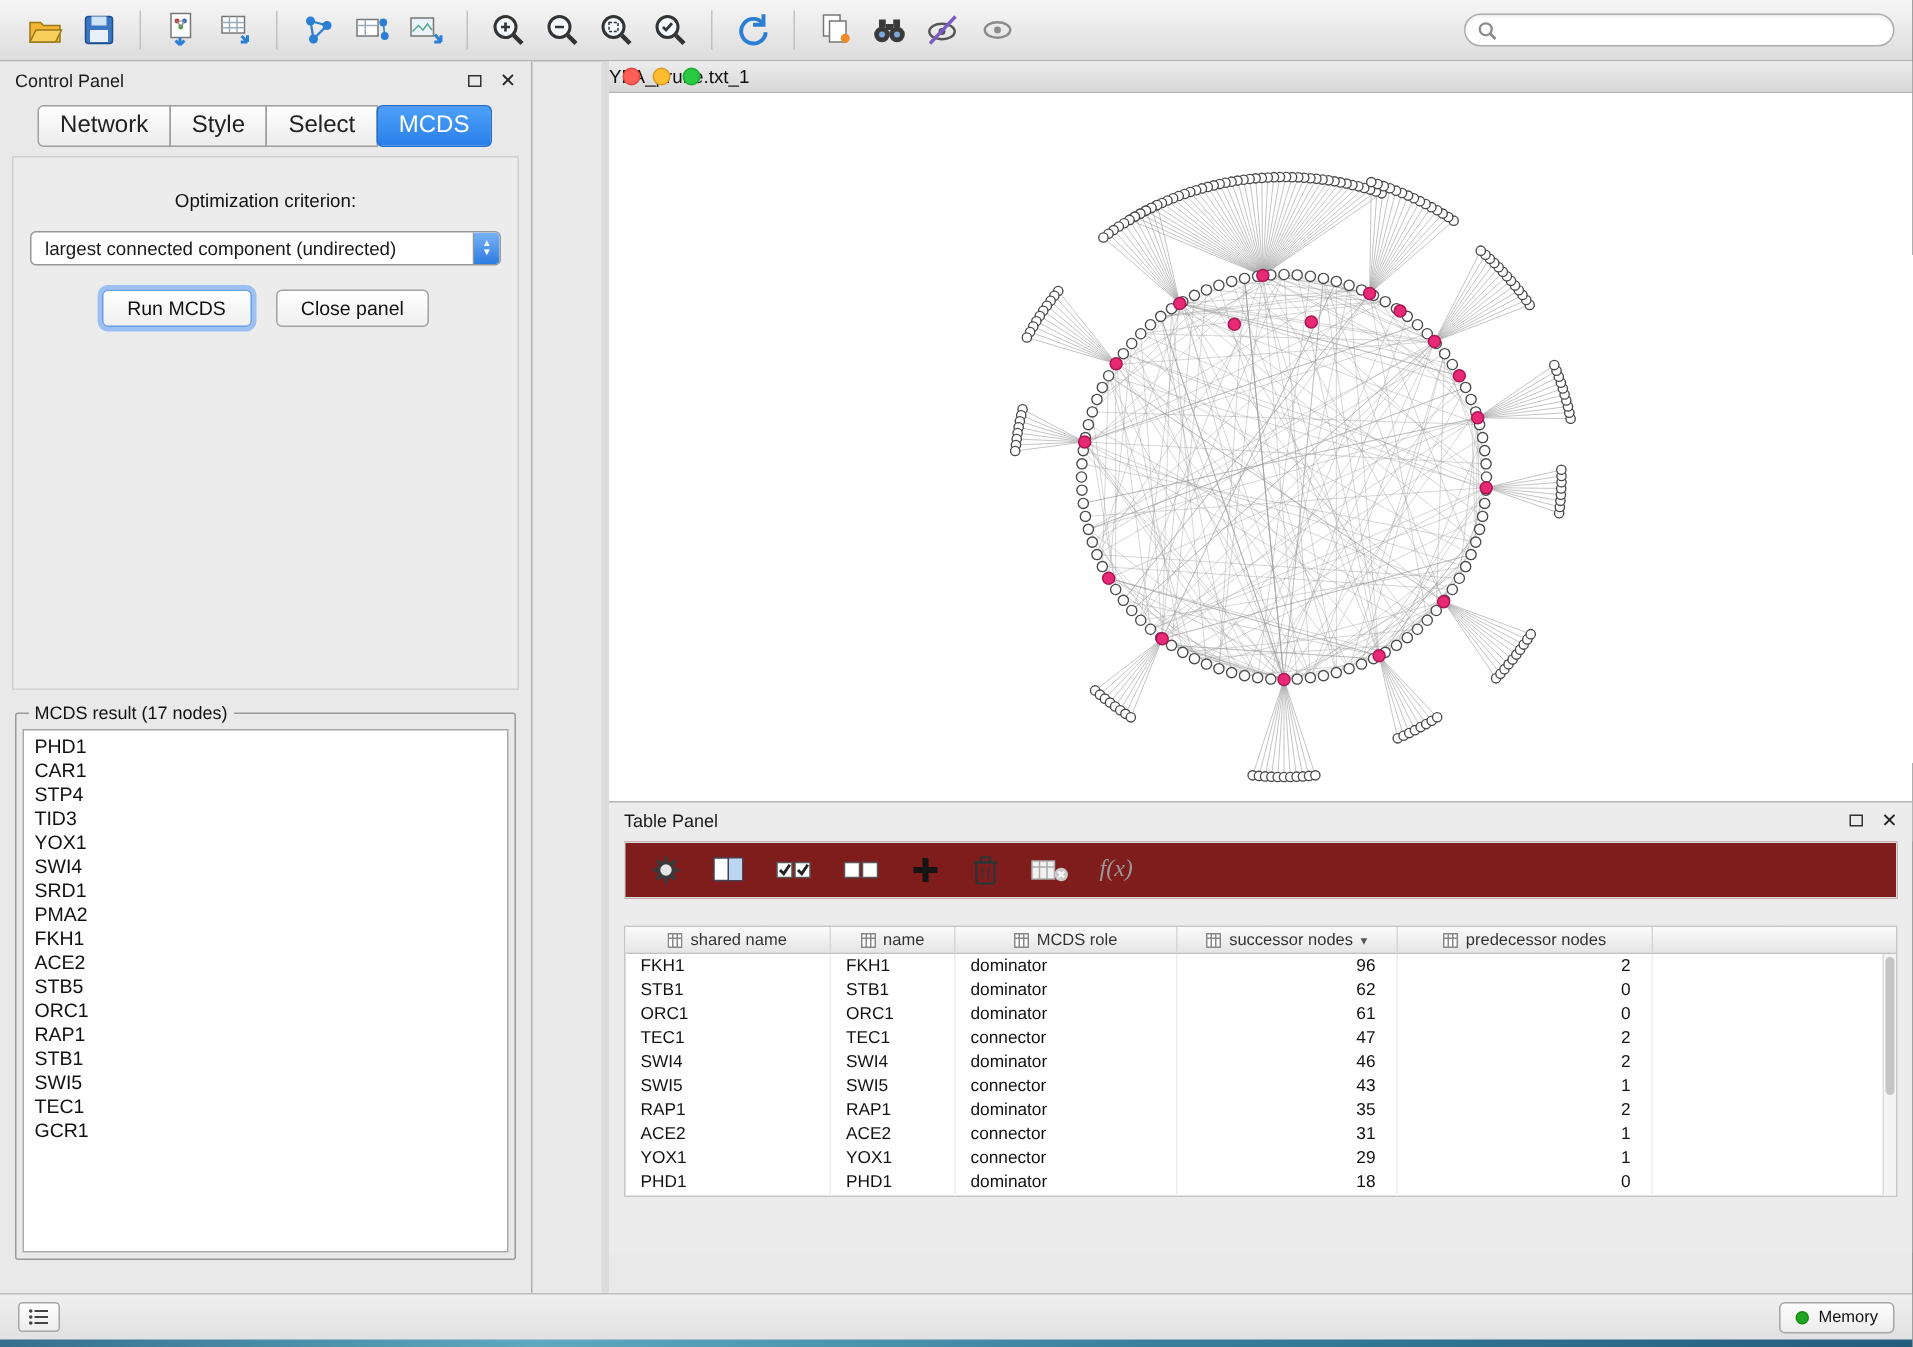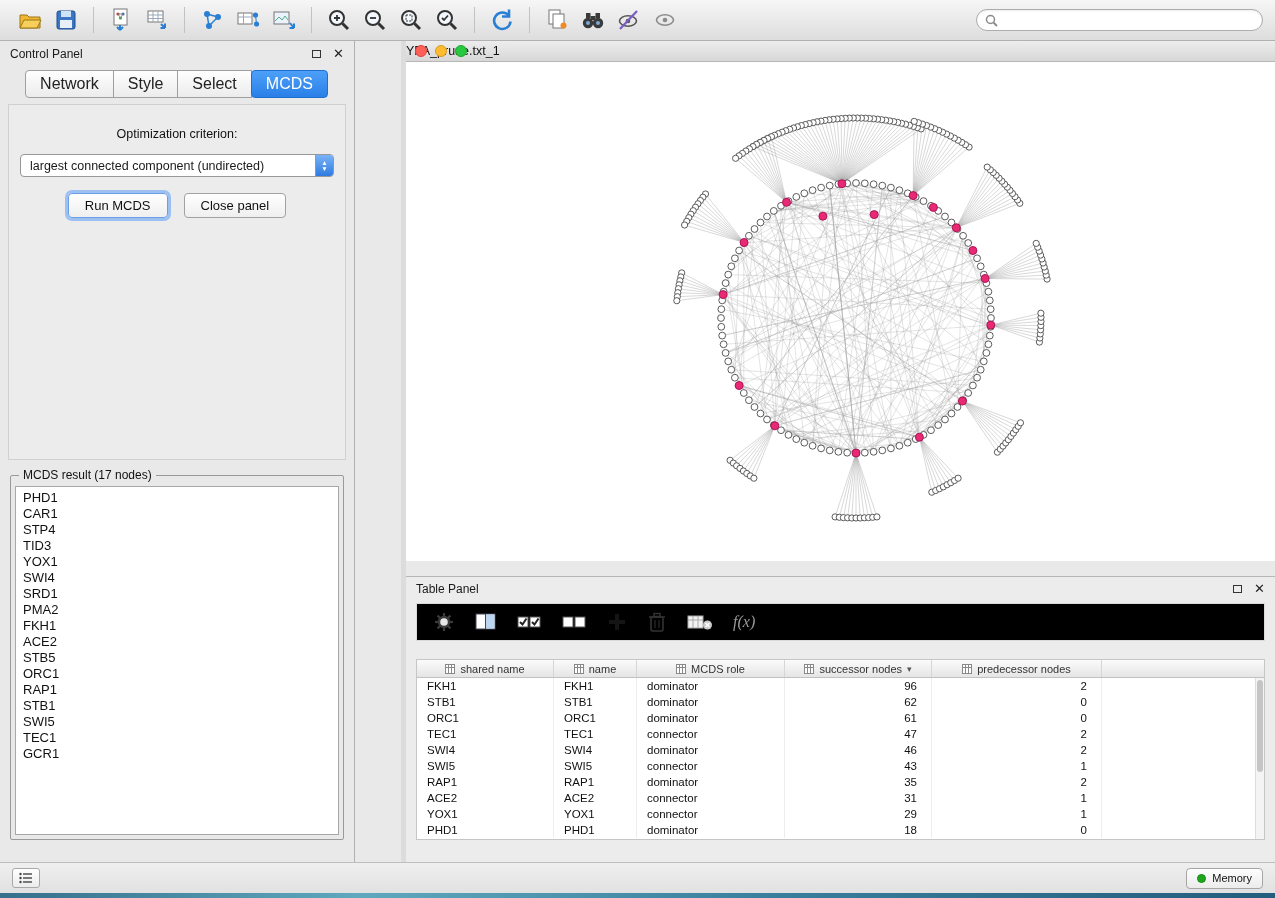--- a/index.html
+++ b/index.html
@@ -43,23 +43,23 @@
 .net-window{position:absolute;left:406px;top:41px;width:869px;height:520px;background:#fff}
 .net-titlebar{position:relative;height:21px;background:linear-gradient(#ededed,#d7d7d7);border-bottom:1px solid #b6b6b6;display:flex;align-items:center;padding:0 9px}
 .light{width:12px;height:12px;border-radius:50%;margin-right:8px;position:relative;z-index:2;cursor:pointer}
 .light.red{background:#ff5f57;border:1px solid #e0443e}
 .light.yellow{background:#febc2e;border:1px solid #d89b22}
 .light.green{background:#28c840;border:1px solid #1da832}
 .net-title{position:absolute;left:0;right:0;text-align:left;font-size:12.5px;color:#111}
 .net-canvas{width:869px;height:499px;background:#fff}
 
 
-.table-panel{position:absolute;left:406px;top:576px;width:869px;height:301px;background:#ececec;border-top:1px solid #b6b6b6}
+.table-panel{position:absolute;left:406px;top:534px;width:869px;height:301px;background:#ececec;border-top:1px solid #b6b6b6}
 .tp-header{height:24px;display:flex;align-items:center;padding:0 10px;font-size:12px}
-.tp-toolbar{height:38px;margin:2px 10px 0;background:#000000;border:1px solid #dadada;display:flex;align-items:center;gap:20px;padding:0 16px}
+.tp-toolbar{height:38px;margin:2px 10px 0;background:#7f1d1d;border:1px solid #dadada;display:flex;align-items:center;gap:20px;padding:0 16px}
 .tico{display:flex;align-items:center;justify-content:center;cursor:pointer;background:none;border:none}
 .fx{font-family:"Liberation Serif",serif;font-style:italic;font-size:16px;color:#9a9a9a}
 .ttable{position:absolute;left:10px;top:82px;width:849px;height:181px;background:#fff;border:1px solid #c6c6c6}
 .thead{display:grid;grid-template-columns:137px 83px 148px 147px 170px 1fr;height:18px;background:linear-gradient(#fbfbfb,#e5e5e5);border-bottom:1px solid #c2c2c2}
 .hcell{display:flex;align-items:center;justify-content:center;gap:5px;font-size:11px;color:#333;border-right:1px solid #d6d6d6;overflow:hidden;cursor:pointer}
 .hcell.filler{border-right:none}
 .sortarrow{font-size:9px;color:#555}
 .tbody{position:absolute;top:18px;left:0;right:9px;bottom:0;overflow:hidden}
 .trow{display:grid;grid-template-columns:137px 83px 148px 147px 170px 1fr;height:16px;align-items:stretch}
 .tcell{font-size:11.5px;padding-left:10px;border-right:1px solid #ededed;display:flex;align-items:center;color:#111;overflow:hidden}

